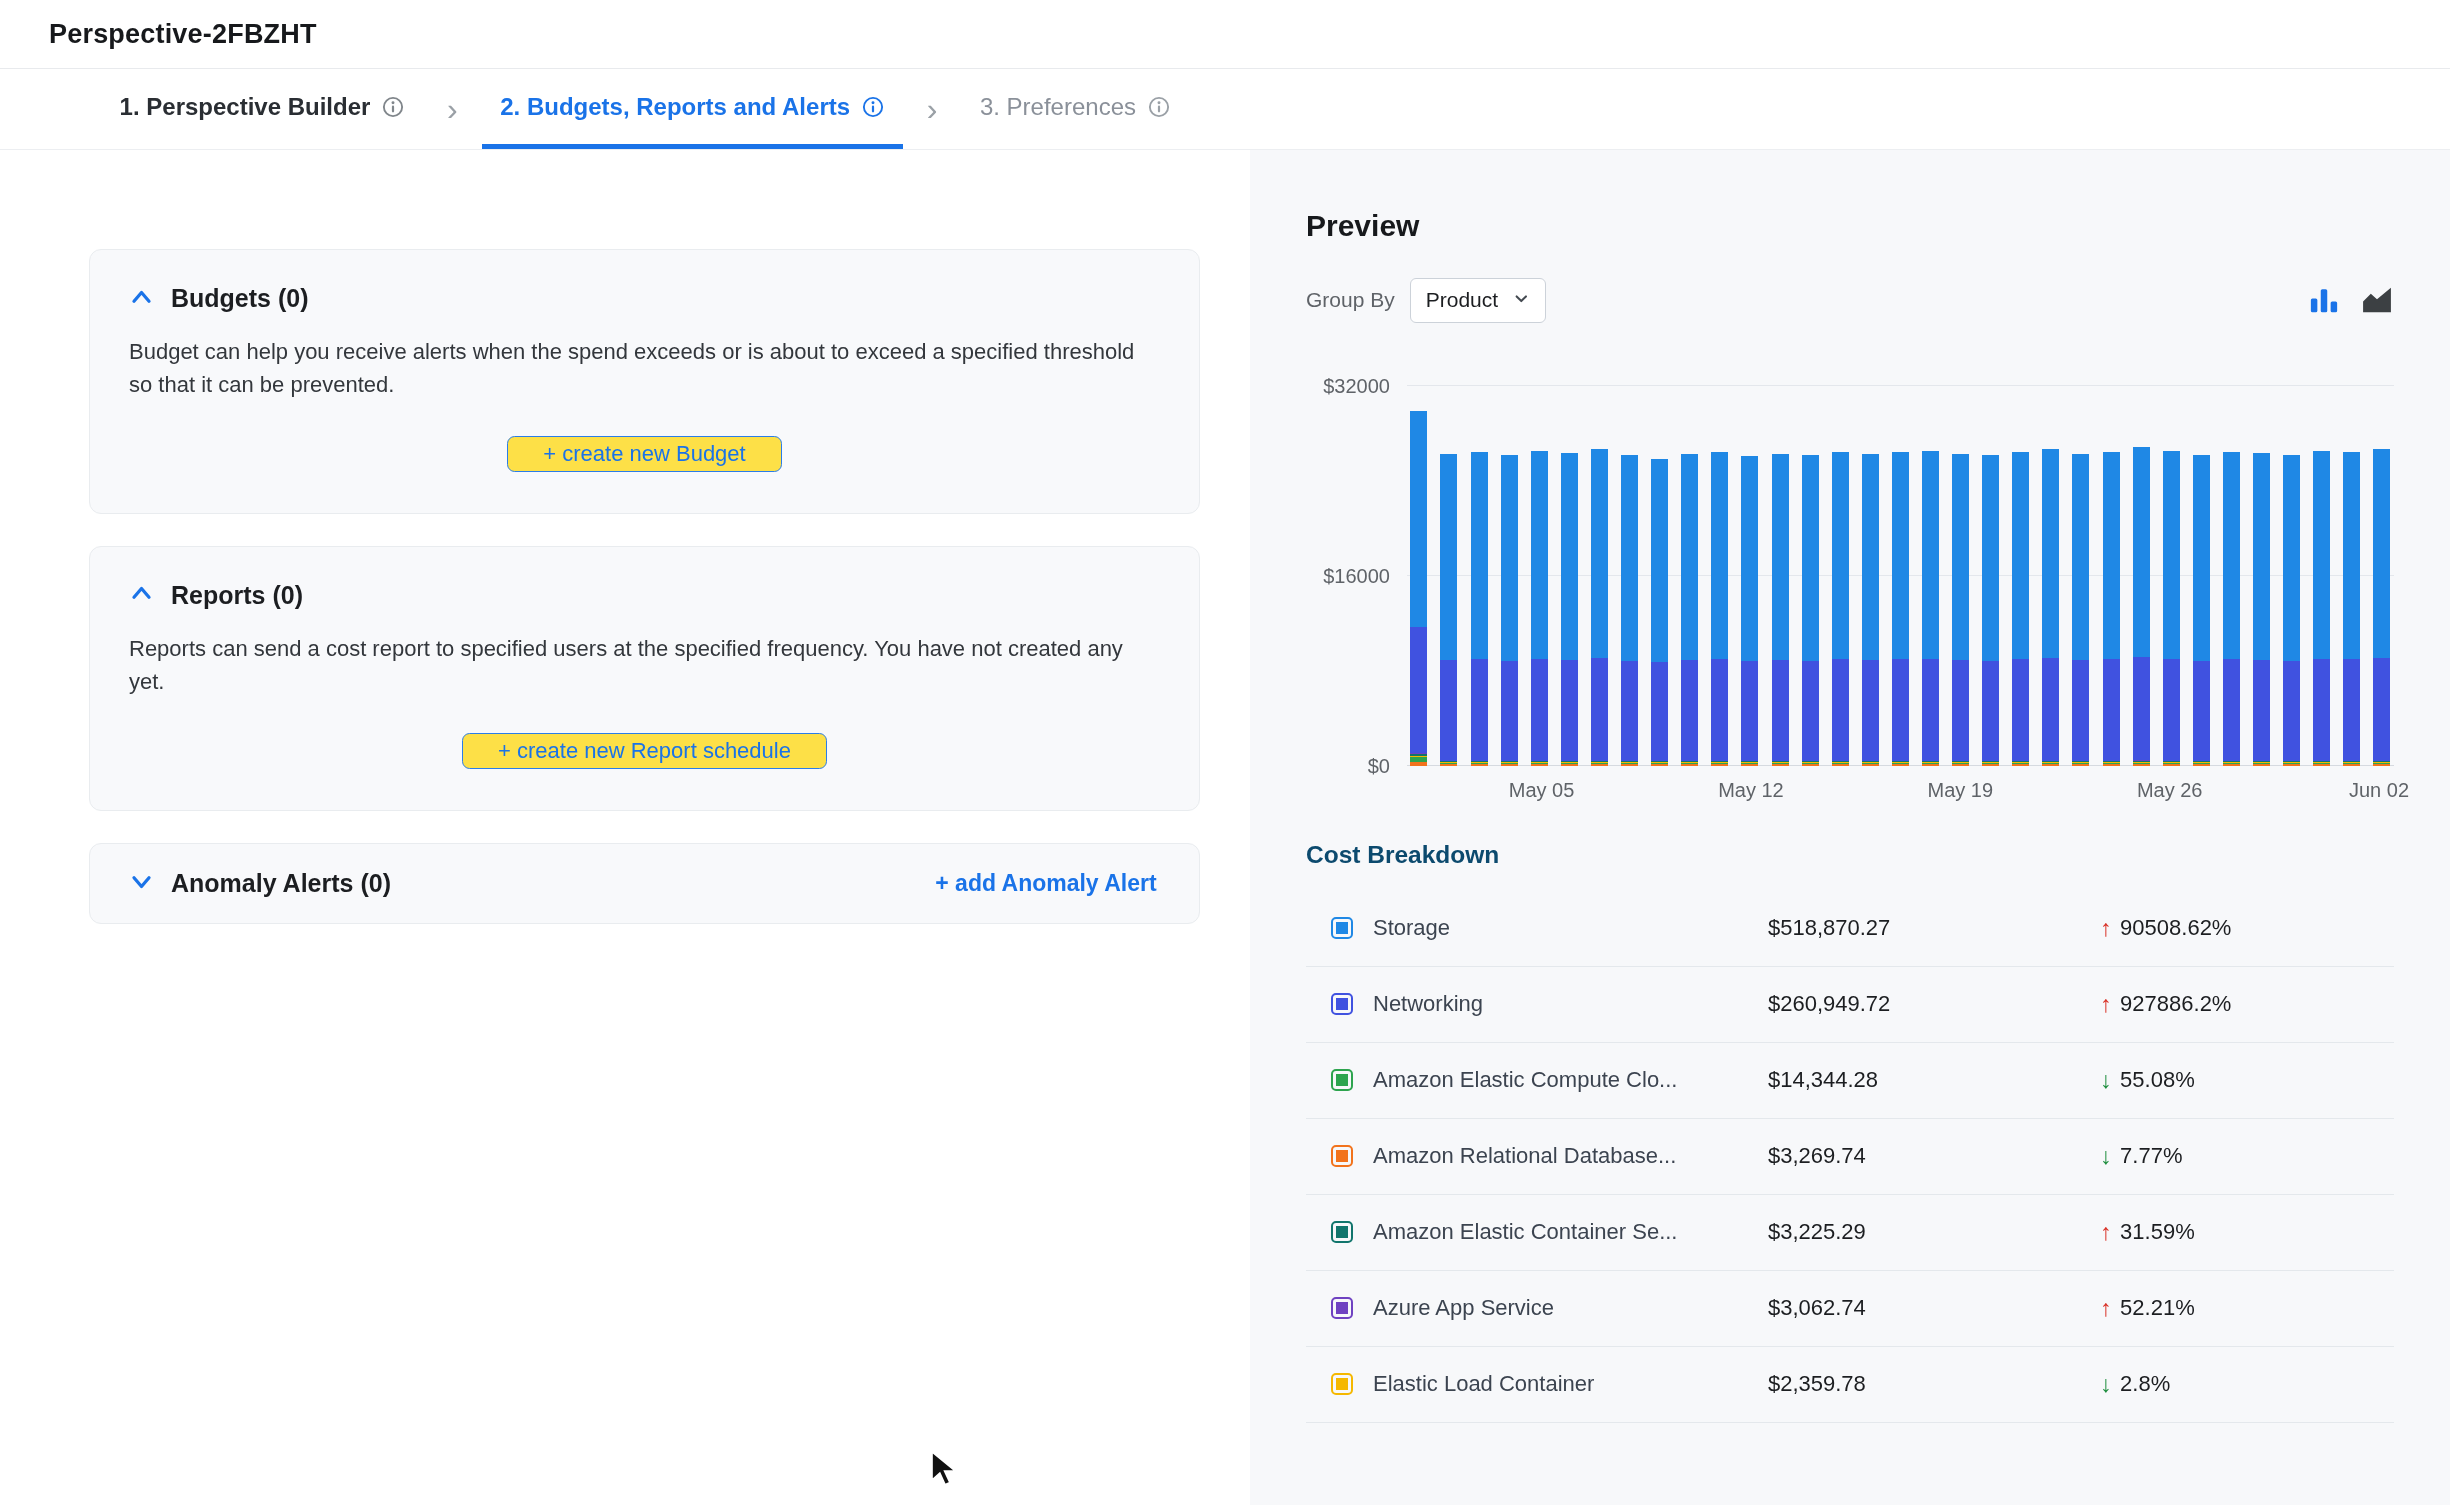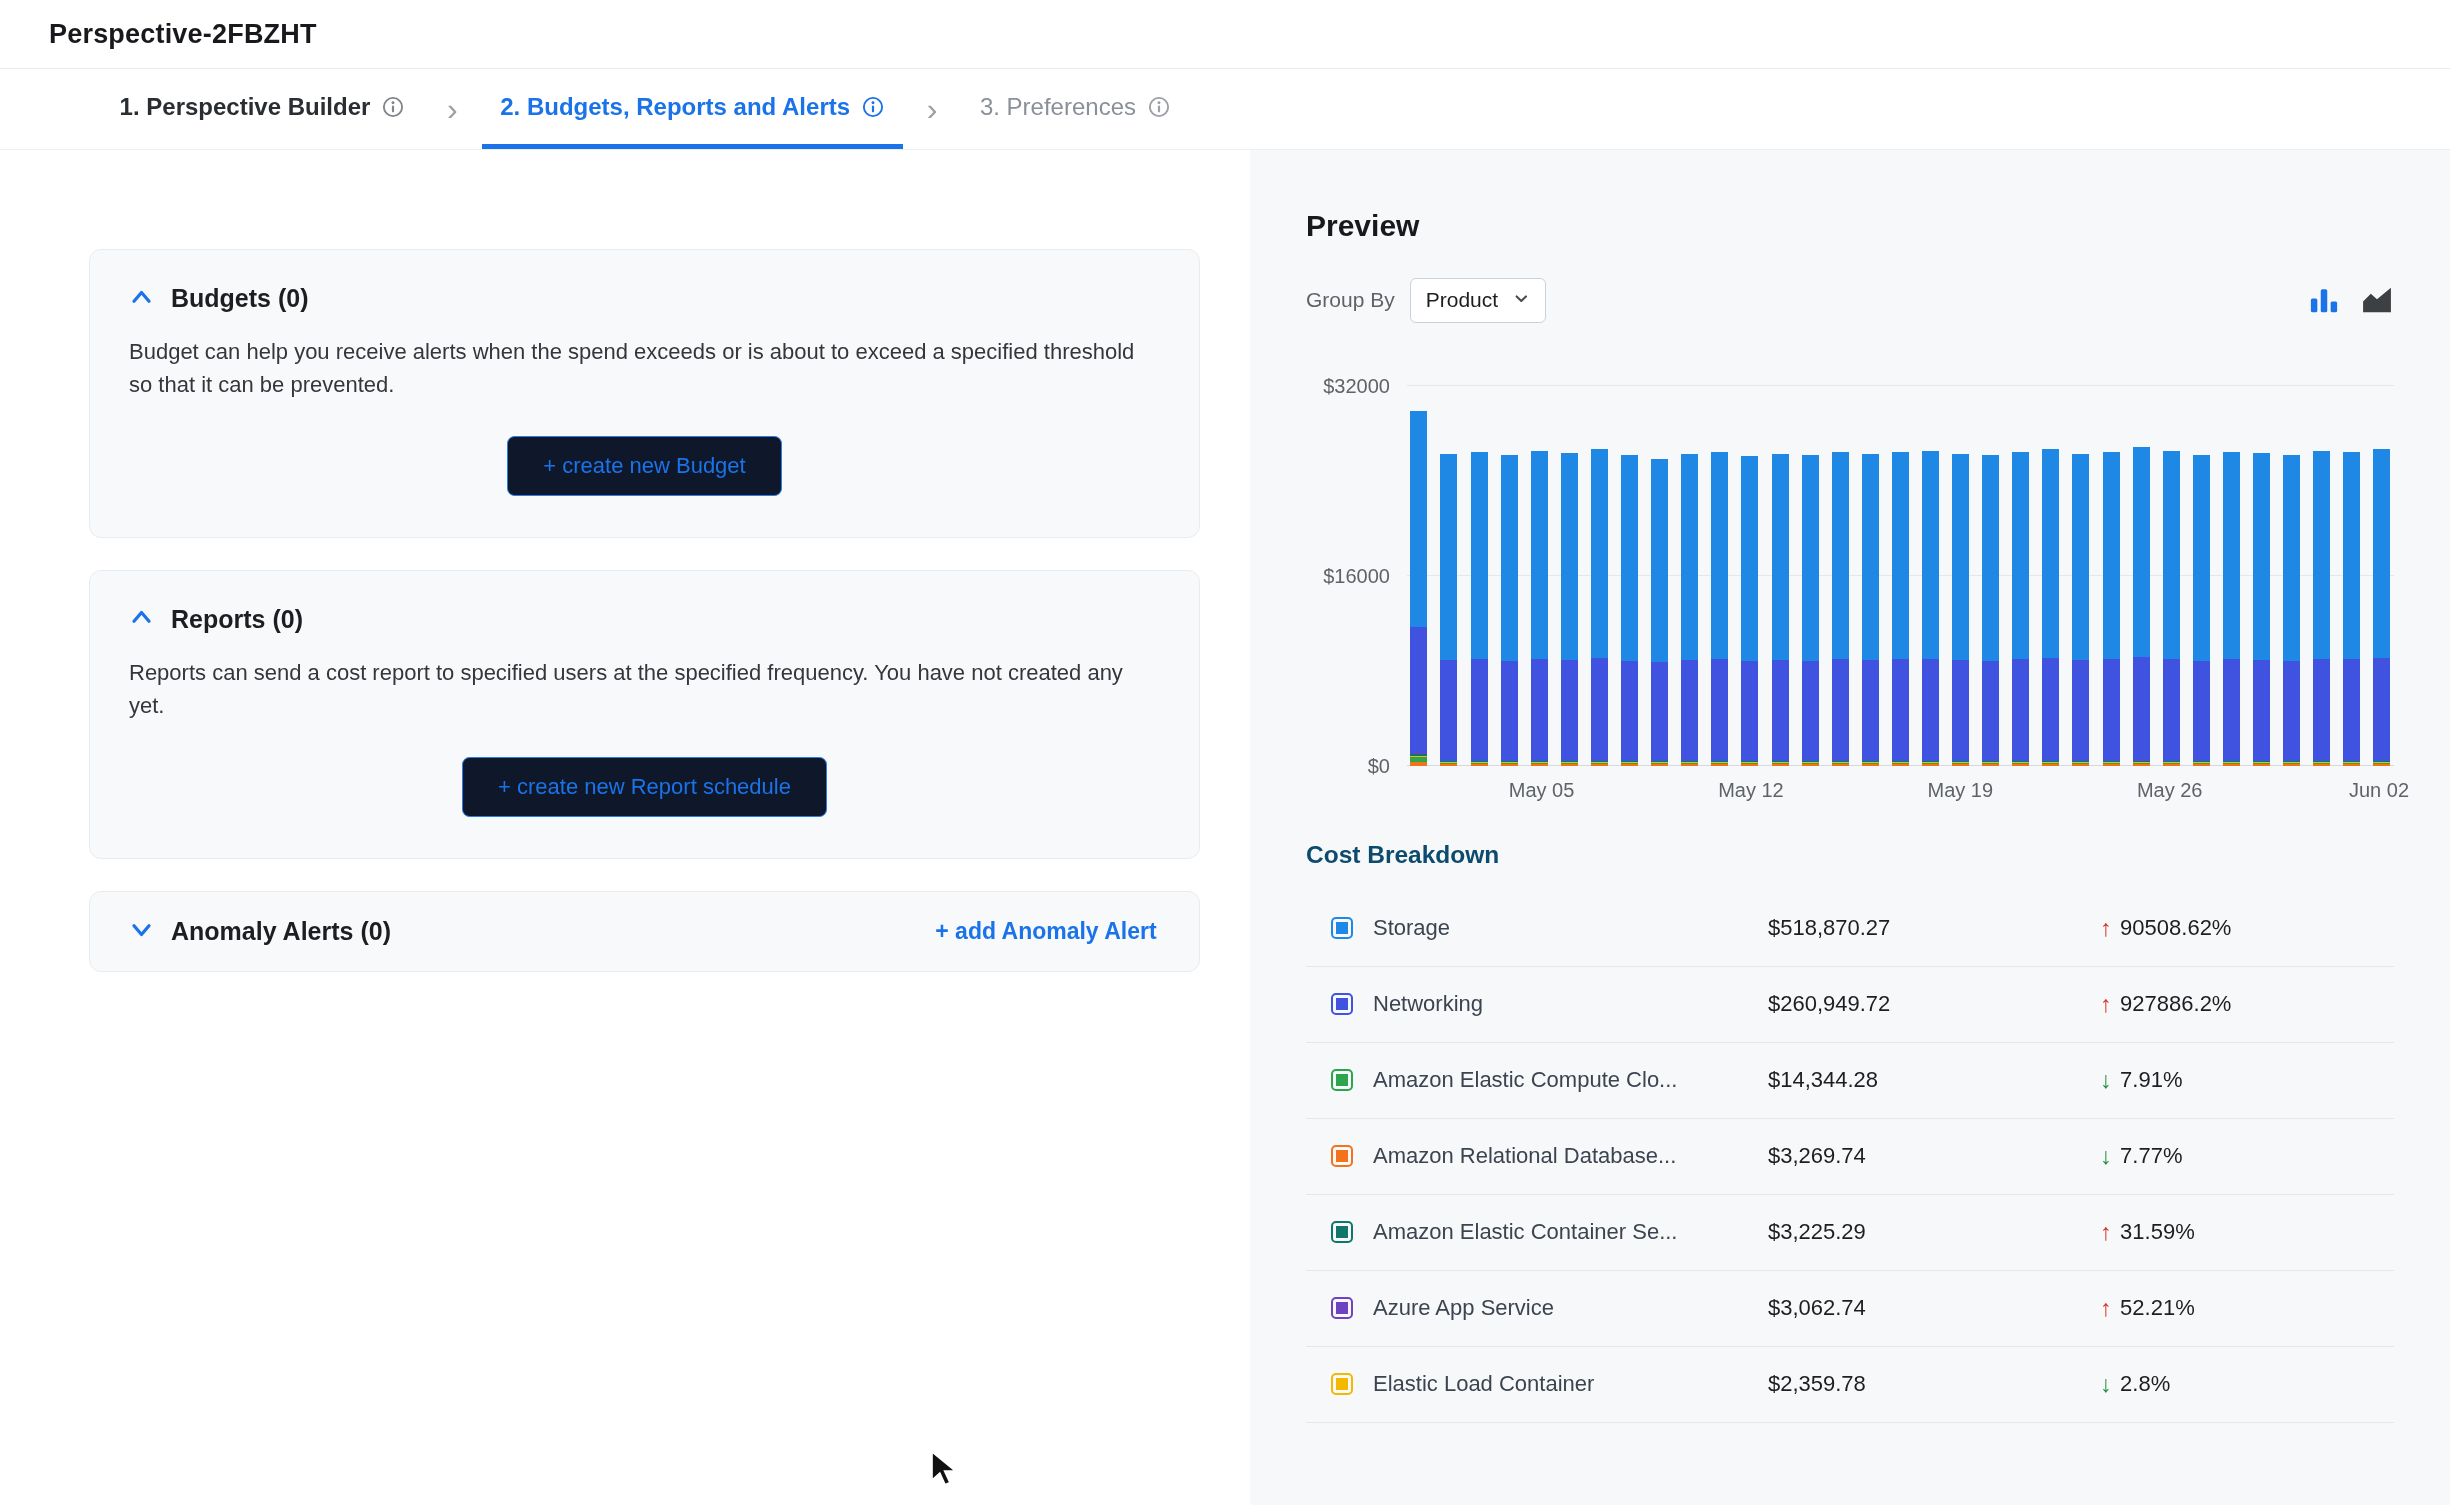--- a/index.html
+++ b/index.html
@@ -25,21 +25,21 @@
   
   .main { display:flex; height:1355px; }
   .left { width:1250px; padding:52px 0 0 89px; background:#fff; }
   .left h2 { margin:0; font-size:31px; font-weight:700; color:#17191c; }
 
   .card { width:1111px; background:#f8f9fb; border:0.8px solid #e9ecef; border-radius:12px; padding:34px 39px; margin-top:32px; }
   .card.first { margin-top:47px; }
   .card-head { display:flex; align-items:center; gap:17px; cursor:pointer; }
   .card-title { font-size:25px; font-weight:700; color:#1c1e21; }
   .card-desc { font-size:22px; line-height:33px; color:#33373c; margin-top:22px; max-width:1026px; }
-  .card-btn { display:block; margin:35px auto 6.8px; background:#0f172a; color:#1a73e8; border:1.7px solid #2b7de9; border-radius:7.6px; font-size:22px; font-weight:500; padding:16px 35px; font-family:inherit; cursor:pointer; }
+  .card-btn { display:block; margin:35px auto 6.8px; background:#fde047; color:#1a73e8; border:1.7px solid #2b7de9; border-radius:7.6px; font-size:22px; font-weight:500; padding:4px 35px; font-family:inherit; cursor:pointer; }
   .card.anomaly { display:flex; align-items:center; justify-content:space-between; padding:25px 39px; }
   .link-btn { background:none; border:none; color:#1a73e8; font-size:23px; font-weight:600; font-family:inherit; cursor:pointer; padding:0 3.4px; }
 
   
   .right { flex:1; background:#f7f8fa; padding:59px 56px 0 56px; overflow:hidden; }
   .right h2 { margin:0; font-size:30px; font-weight:700; color:#17191c; }
   .groupby-row { display:flex; align-items:center; margin-top:35px; }
   .groupby-label { font-size:21px; color:#5f6368; }
   .select { margin-left:15px; display:inline-flex; align-items:center; gap:13.5px; background:#fff; border:0.8px solid #ccd2d9; border-radius:6px; padding:9.3px 15px; font-size:21px; color:#1c1e21; font-weight:500; cursor:pointer; }
   .chart-toggle { margin-left:auto; display:flex; gap:18.6px; align-items:center; }
@@ -534,21 +534,21 @@
             </div>
           </div>
           <div class="trow">
             <div class="col-name">
               <span class="swatch" style="border-color: rgb(45, 164, 78); background-color: rgb(45, 164, 78);"></span>
               <span class="row-name">Amazon Elastic Compute Clo...</span>
             </div>
             <div class="col-total row-total">$14,344.28</div>
             <div class="col-trend">
               <span class="trend-arrow down">↓</span>
-              <span class="trend-val">7.91%</span>
+              <span class="trend-val">55.08%</span>
             </div>
           </div>
           <div class="trow">
             <div class="col-name">
               <span class="swatch" style="border-color: rgb(242, 115, 28); background-color: rgb(242, 115, 28);"></span>
               <span class="row-name">Amazon Relational Database...</span>
             </div>
             <div class="col-total row-total">$3,269.74</div>
             <div class="col-trend">
               <span class="trend-arrow down">↓</span>

